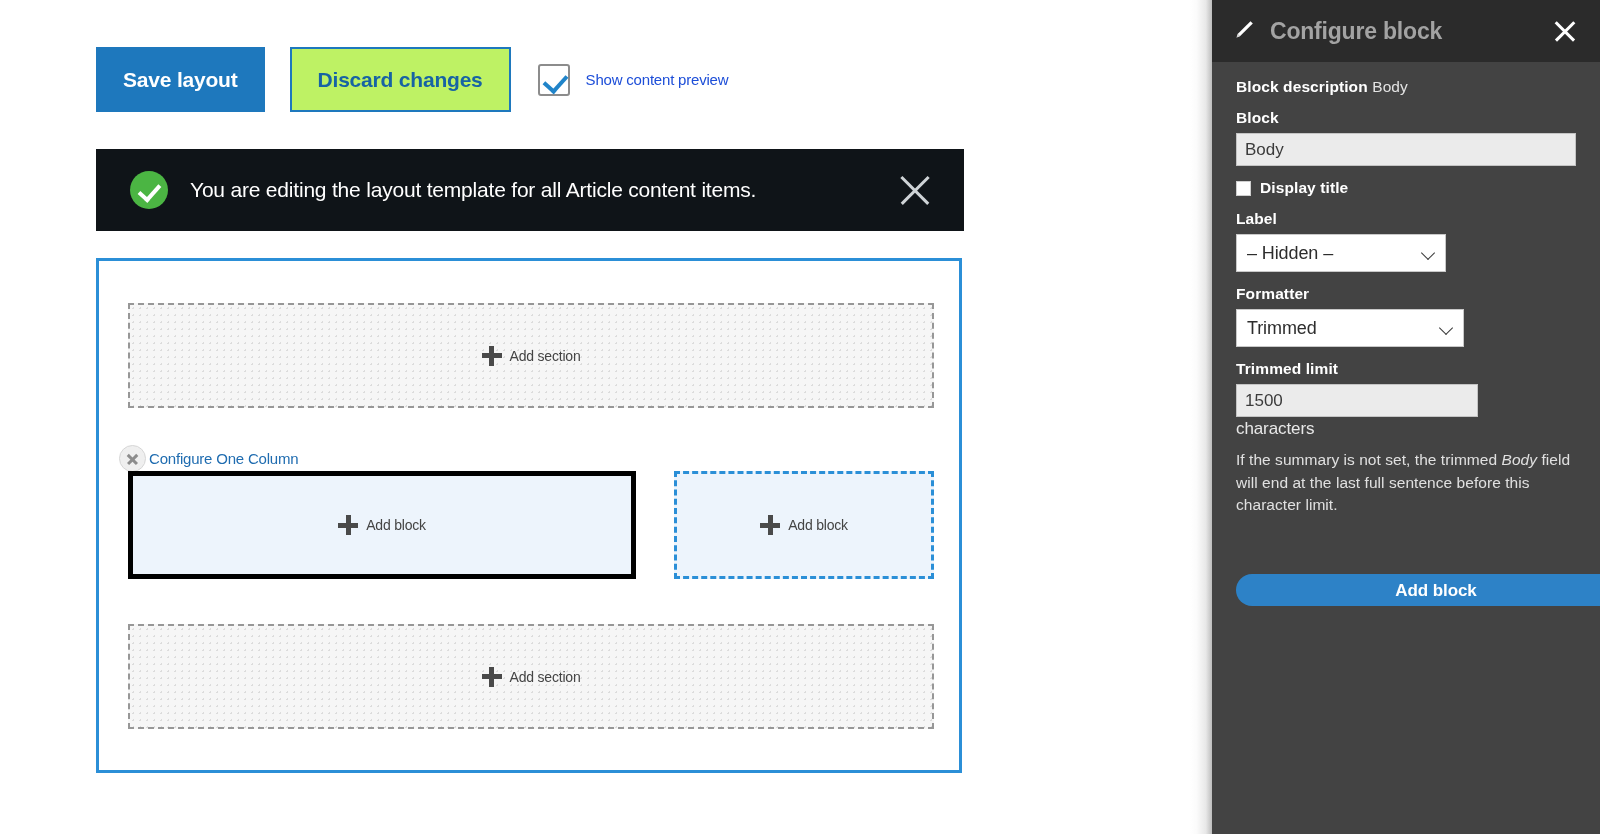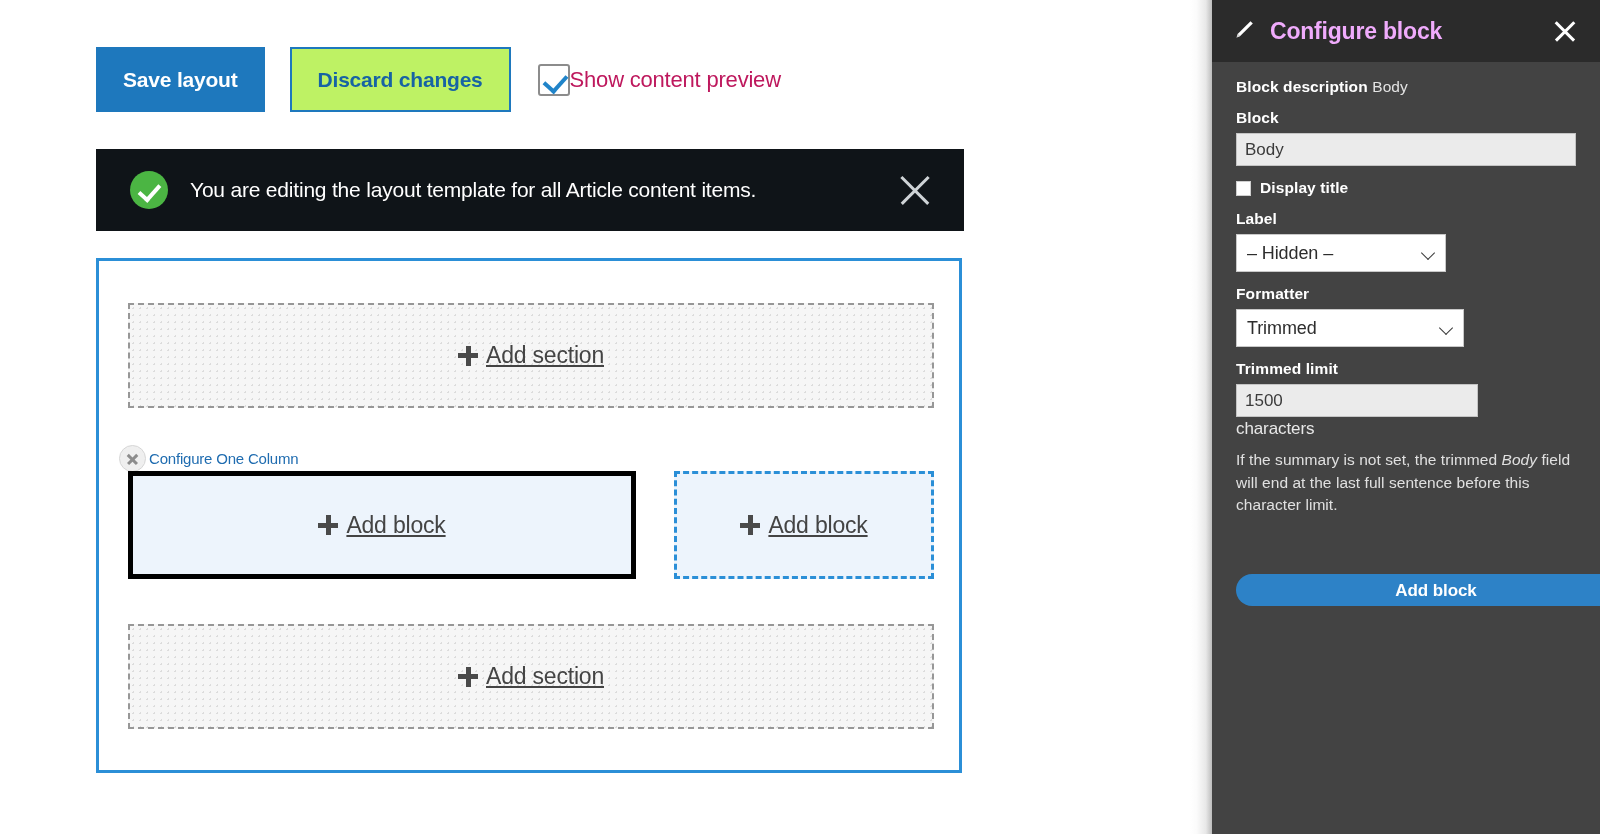--- a/index.html
+++ b/index.html
@@ -71,22 +71,23 @@
   .cb-box::after {
     content: "";
     position: absolute;
     left: 8px; top: 4px;
     width: 11px; height: 18px;
     border: solid #2084c9;
     border-width: 0 4px 4px 0;
     transform: rotate(42deg);
   }
   .preview-label {
-    font-size: 22px;
-    color: #be185d;
+    margin-left: 16px;
+    font-size: 15px;
+    color: #1d4ed8;
     letter-spacing: -0.2px;
   }
 
   
   .status-bar {
     position: absolute;
     left: 96px; top: 149px;
     width: 868px; height: 82px;
     background: #0f1418;
     display: flex; align-items: center;
@@ -160,23 +161,22 @@
     margin-right: 8px;
     flex: 0 0 auto;
   }
   .plus-glyph::before, .plus-glyph::after {
     content:""; position: absolute; background: #4a4a4a;
   }
   .plus-glyph::before { left: 0; top: 7.5px; width: 20px; height: 5px; }
   .plus-glyph::after  { top: 0; left: 7.5px; height: 20px; width: 5px; }
 
   .link-text {
-    font-size: 23px;
+    font-size: 14px;
     color: #444444;
-    text-decoration: underline;
     letter-spacing: -0.2px;
   }
   .inner-link { display: flex; align-items: center; }
 
   
   .region-label {
     position: absolute;
     left: 20px; top: 184px;
     display: flex; align-items: center;
   }
@@ -250,21 +250,21 @@
     display: flex; align-items: center;
     position: relative;
   }
   .pencil-icon {
     margin-left: 18px;
     width: 26px; height: 26px;
     flex: 0 0 auto;
   }
   .sb-title {
     margin-left: 14px;
-    color: #f0abfc;
+    color: #a3a3a3;
     font-size: 23px;
     font-weight: bold;
     letter-spacing: -0.2px;
   }
   .sb-close {
     position: absolute;
     right: 22px; top: 18px;
     width: 26px; height: 26px;
     cursor: pointer;
   }

